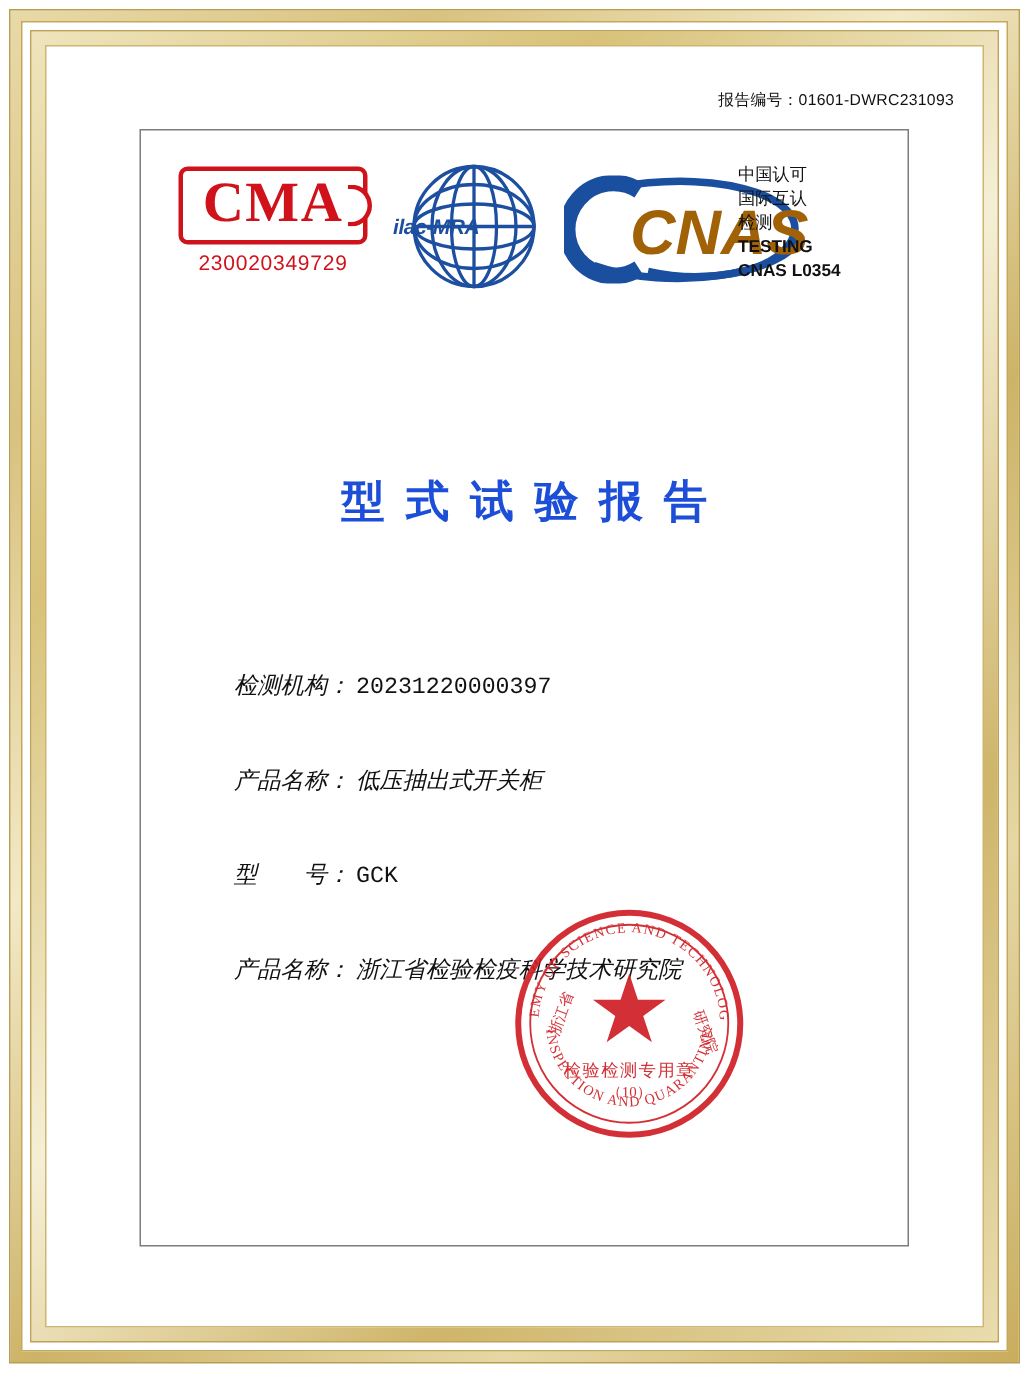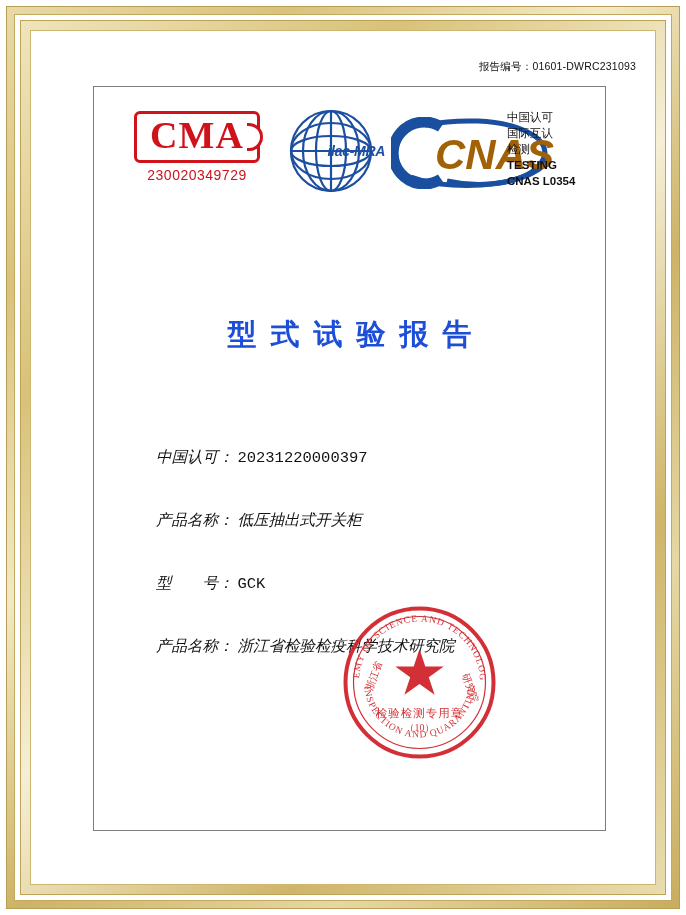--- a/index.html
+++ b/index.html
@@ -76,21 +76,21 @@
     top: 48px;
     width: 513px;
     height: 745px;
     border: 1px solid #7d7d7d;
     box-sizing: border-box;
   }
 
   
   .logo-row {
     position: absolute;
-    left: 15px; right: 0;
+    left: 0; right: 0;
     top: 16px;
     height: 96px;
   }
 
   
   .cma {
     position: absolute;
     left: 22px;
     top: 8px;
     width: 132px;
@@ -147,21 +147,21 @@
     left: 168px;
     top: 2px;
     width: 108px;
     height: 92px;
   }
   .ilac svg { display: block; }
   .ilac-text {
     position: absolute;
     left: 0; right: 0;
     top: 38px;
-    text-align: right;
+    text-align: left;
     font-family: "Liberation Sans", sans-serif;
     font-weight: bold;
     font-style: italic;
     font-size: 14px;
     color: #1d4fa0;
     letter-spacing: -0.3px;
   }
 
   
   .cnas {
@@ -345,21 +345,21 @@
           <div class="en">TESTING</div>
           <div class="en">CNAS L0354</div>
         </div>
       </div>
 
       <div class="doc-title">型式试验报告</div>
 
 
       <div class="fields">
         <div class="field">
-          <span class="label">中国认可：</span>
+          <span class="label">检测机构：</span>
           <span class="value">20231220000397</span>
         </div>
         <div class="field">
           <span class="label">产品名称：</span>
           <span class="value cn">低压抽出式开关柜</span>
         </div>
         <div class="field">
           <span class="label">型　　号：</span>
           <span class="value">GCK</span>
         </div>

